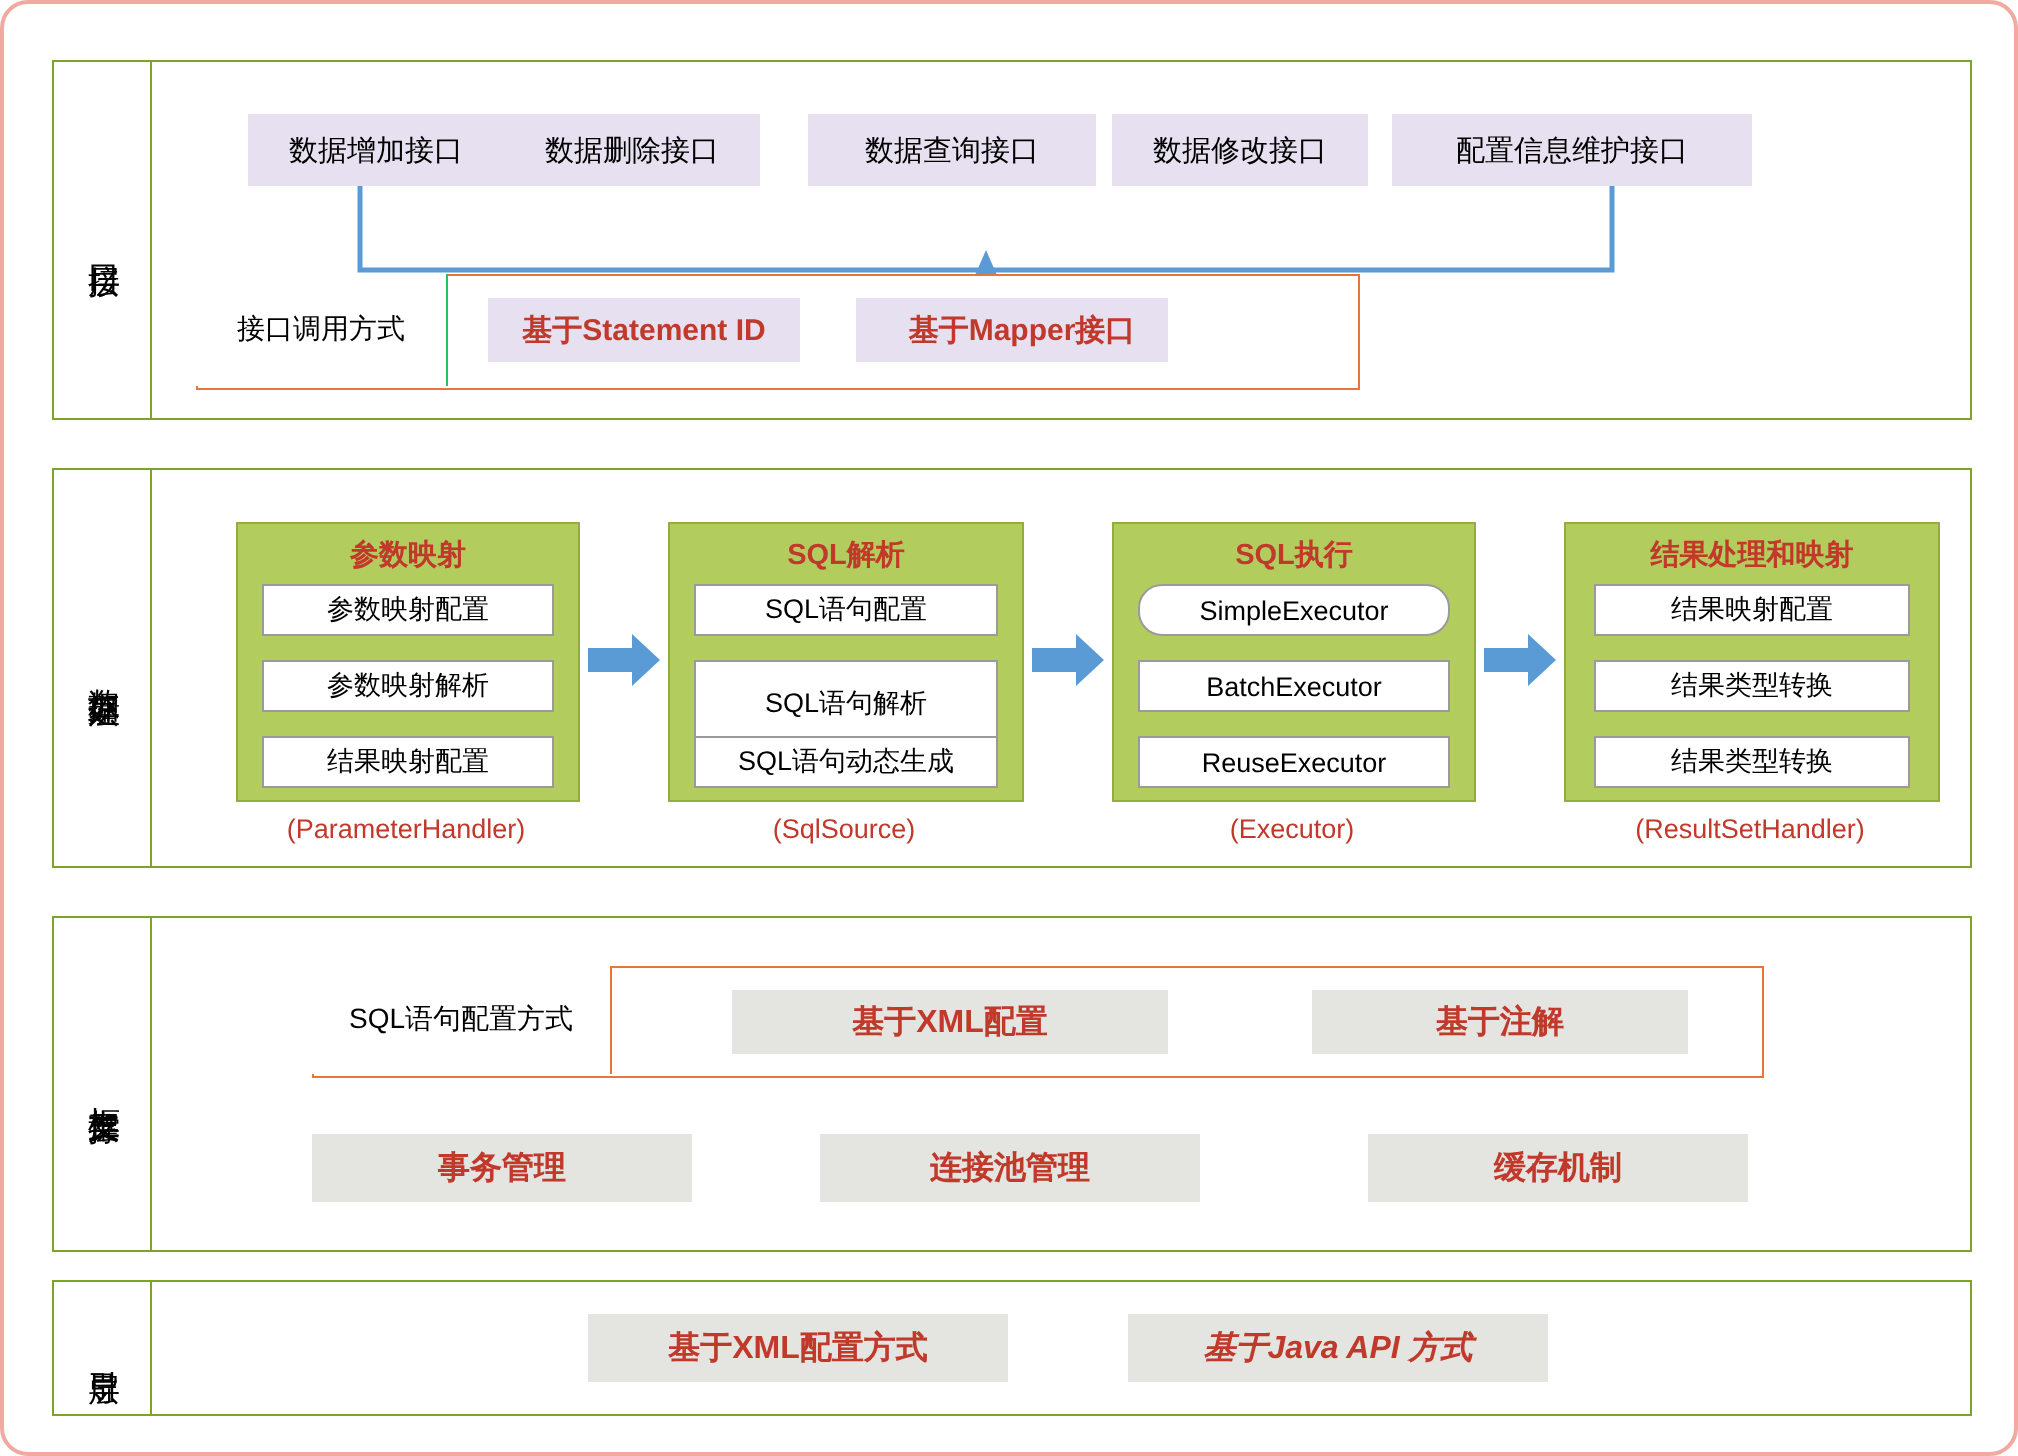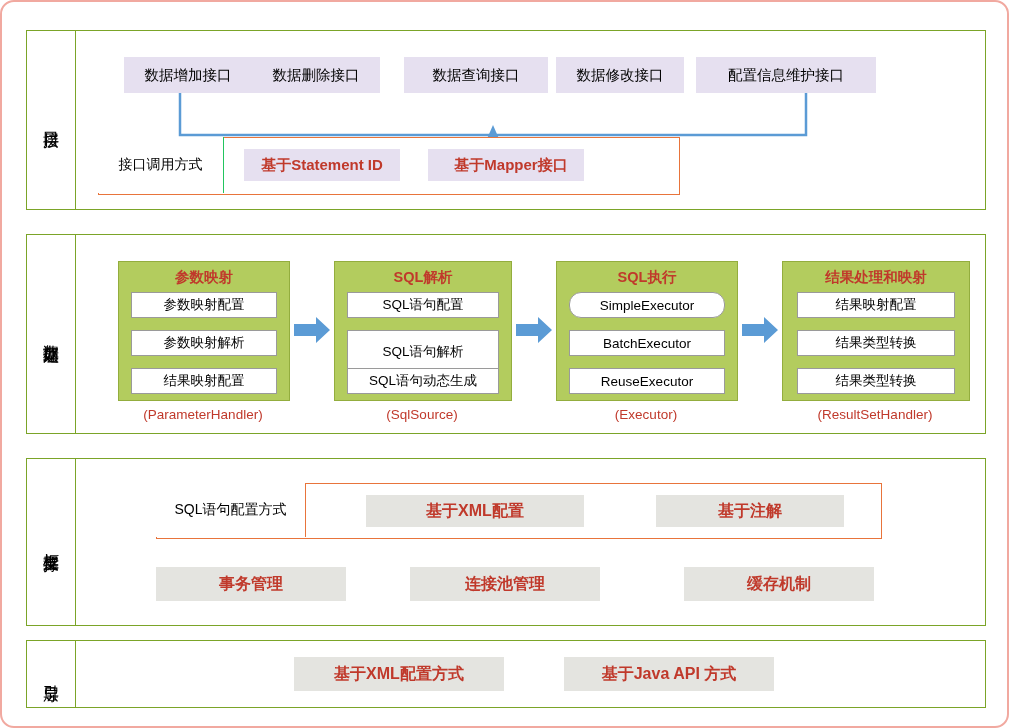--- a/index.html
+++ b/index.html
@@ -209,17 +209,17 @@
       <div class="box grey-box" style="left:80px; top:108px; width:190px; height:34px;">事务管理</div>
       <div class="box grey-box" style="left:334px; top:108px; width:190px; height:34px;">连接池管理</div>
       <div class="box grey-box" style="left:608px; top:108px; width:190px; height:34px;">缓存机制</div>
     </div>
   </div>
 
   <div class="layer" style="left:24px; top:638px; width:960px; height:68px;">
     <div class="layer-label">引导层</div>
     <div class="layer-body">
       <div class="box grey-box" style="left:218px; top:16px; width:210px; height:34px;">基于XML配置方式</div>
-      <div class="box grey-box" style="left:488px; top:16px; width:210px; height:34px;">基于Java API 方式</div>
+      <div class="box grey-box" style="left:488px; top:16px; width:210px; height:34px;font-style:italic;">基于Java API 方式</div>
     </div>
   </div>
 
 </div>
 
 </body></html>

